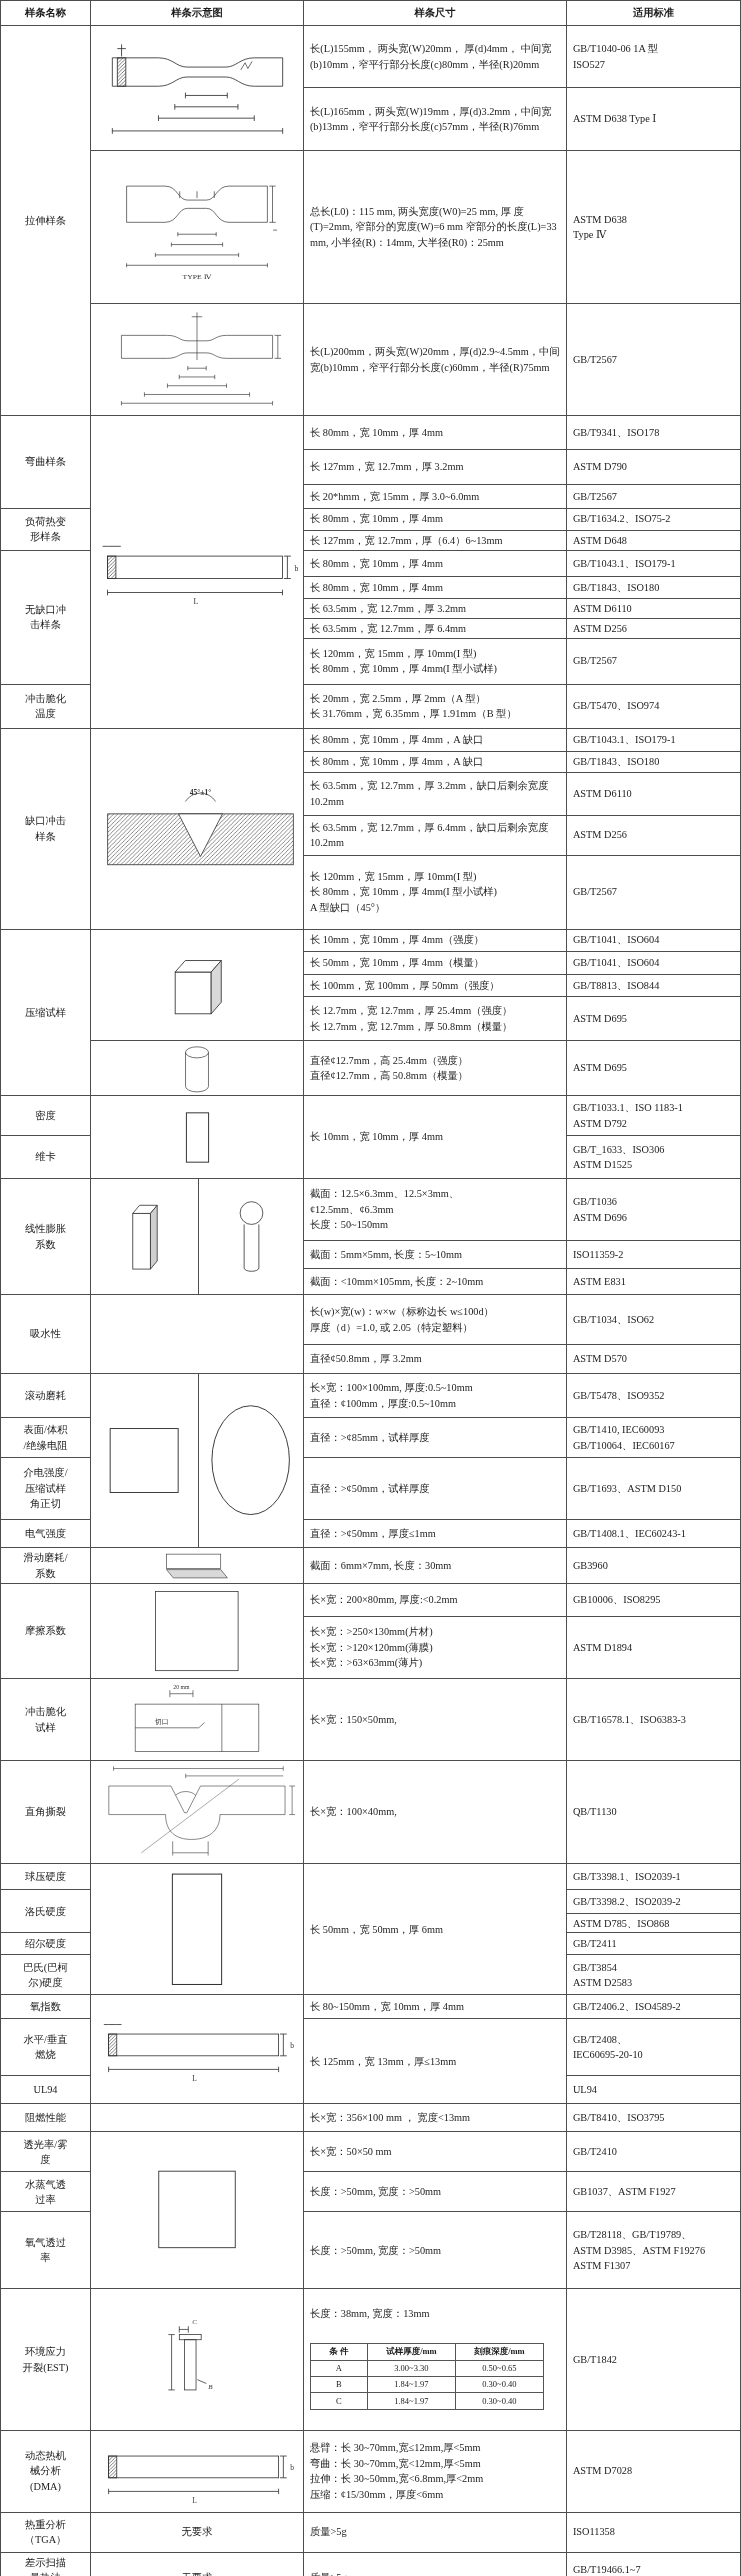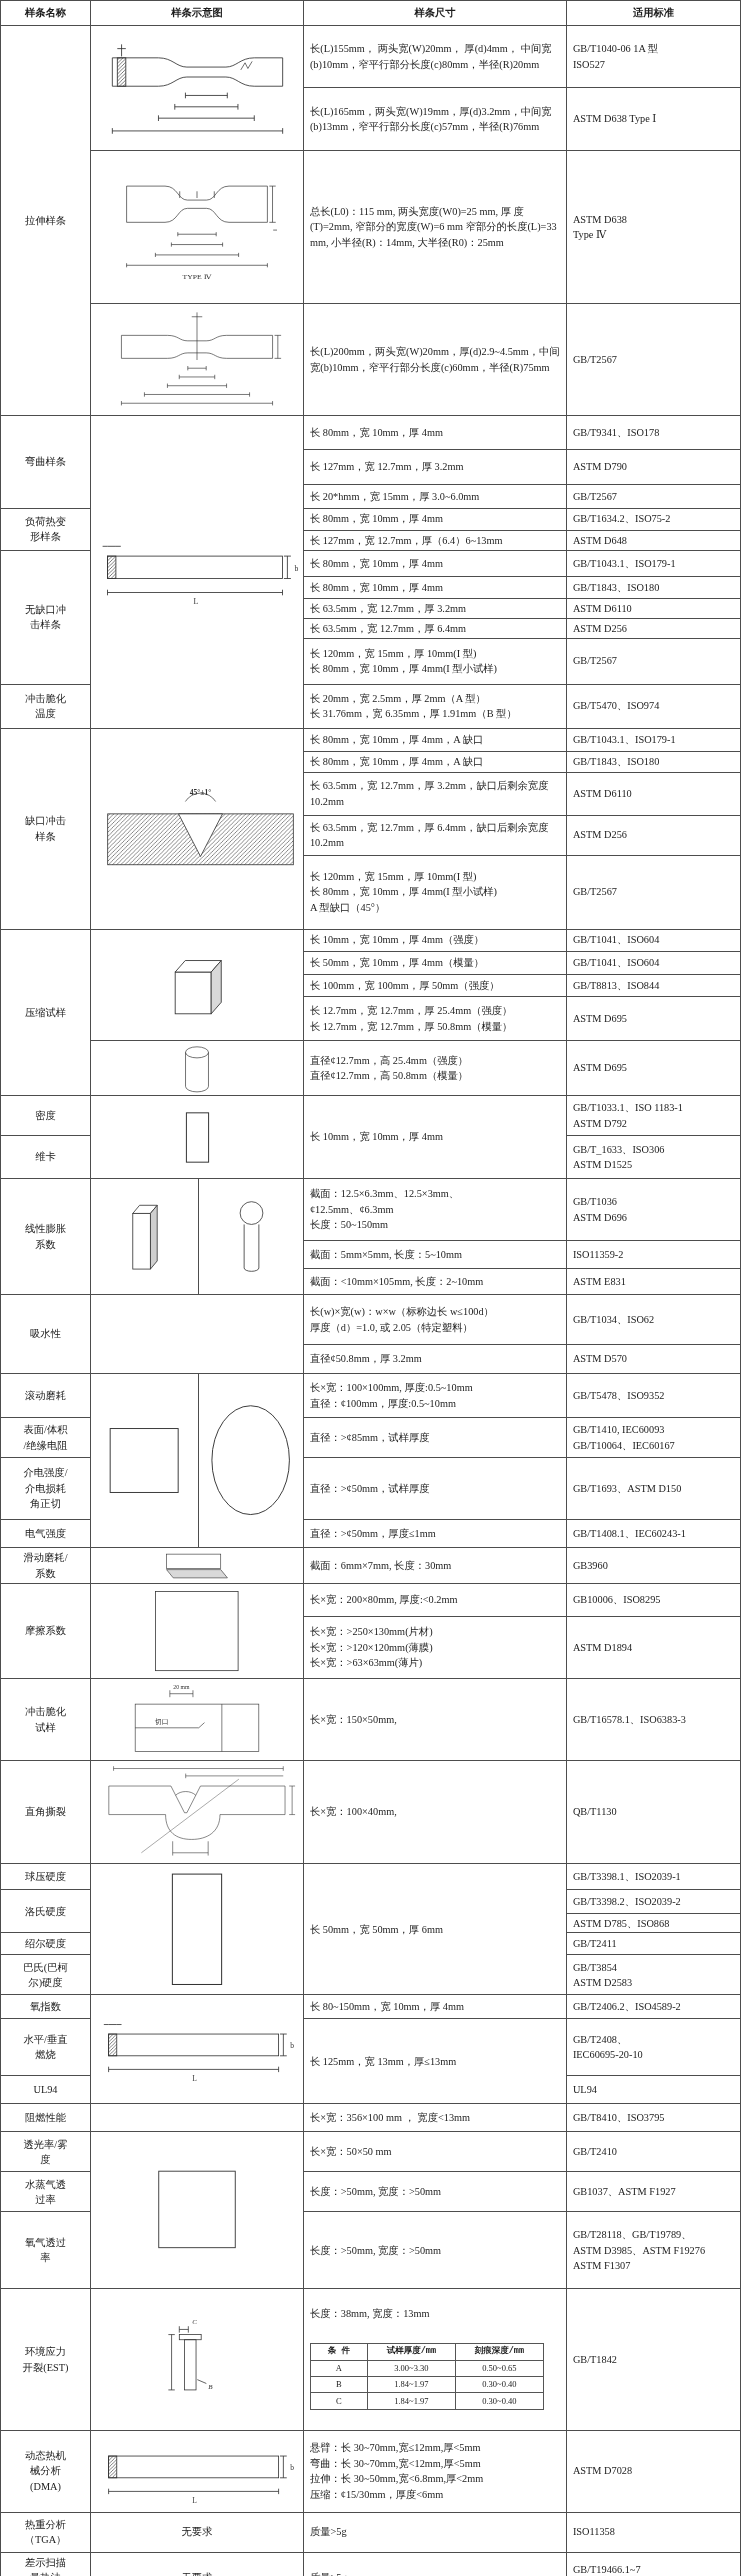--- a/index.html
+++ b/index.html
@@ -12,21 +12,21 @@
   thead td{text-align:center;font-size:12.5px;font-weight:600;border-bottom:1.5px solid #2e2e2e;padding:2.9px 1.5px;}
   td.n{text-align:center;padding:1.5px 2.9px;font-size:11px;white-space:pre-line;}
   td.g{text-align:center;padding:0.7px;}
   td.d{white-space:pre-line;}
   td.s{white-space:pre-line;}
   td.vtop{vertical-align:top;padding-top:11.8px;}
   svg{display:inline-block;vertical-align:middle;}
   svg text{font-family:"Liberation Serif","DejaVu Serif",serif;}
   table.inner{border-collapse:collapse;width:234px;table-layout:fixed;margin:5.9px 0 2.9px 0;}
   table.inner td{border:0.7px solid #555;font-size:8.5px;text-align:center;padding:2.2px 1.5px;line-height:1.3;white-space:normal;}
-  table.inner tr.ih td{font-weight:600;font-family:Liberation Mono, monospace;}
+  table.inner tr.ih td{font-weight:600;}
 </style>
 </head>
 <body>
 
 <div class="page">
 <table class="main">
 <colgroup>
         <col style="width:90px">
         <col style="width:108px">
         <col style="width:105px">
@@ -396,21 +396,21 @@
 </tr>
 <tr style="height:40px">
   <td class="n">表面/体积
 /绝缘电阻</td>
   <td class="d">直径：&gt;¢85mm，试样厚度</td>
   <td class="s">GB/T1410, IEC60093
 GB/T10064、IEC60167</td>
 </tr>
 <tr style="height:62px">
   <td class="n">介电强度/
-介电损耗
+压缩试样
 角正切</td>
   <td class="d">直径：&gt;¢50mm，试样厚度</td>
   <td class="s">GB/T1693、ASTM D150</td>
 </tr>
 <tr style="height:28px">
   <td class="n">电气强度</td>
   <td class="d">直径：&gt;¢50mm，厚度≤1mm</td>
   <td class="s">GB/T1408.1、IEC60243-1</td>
 </tr>
 

